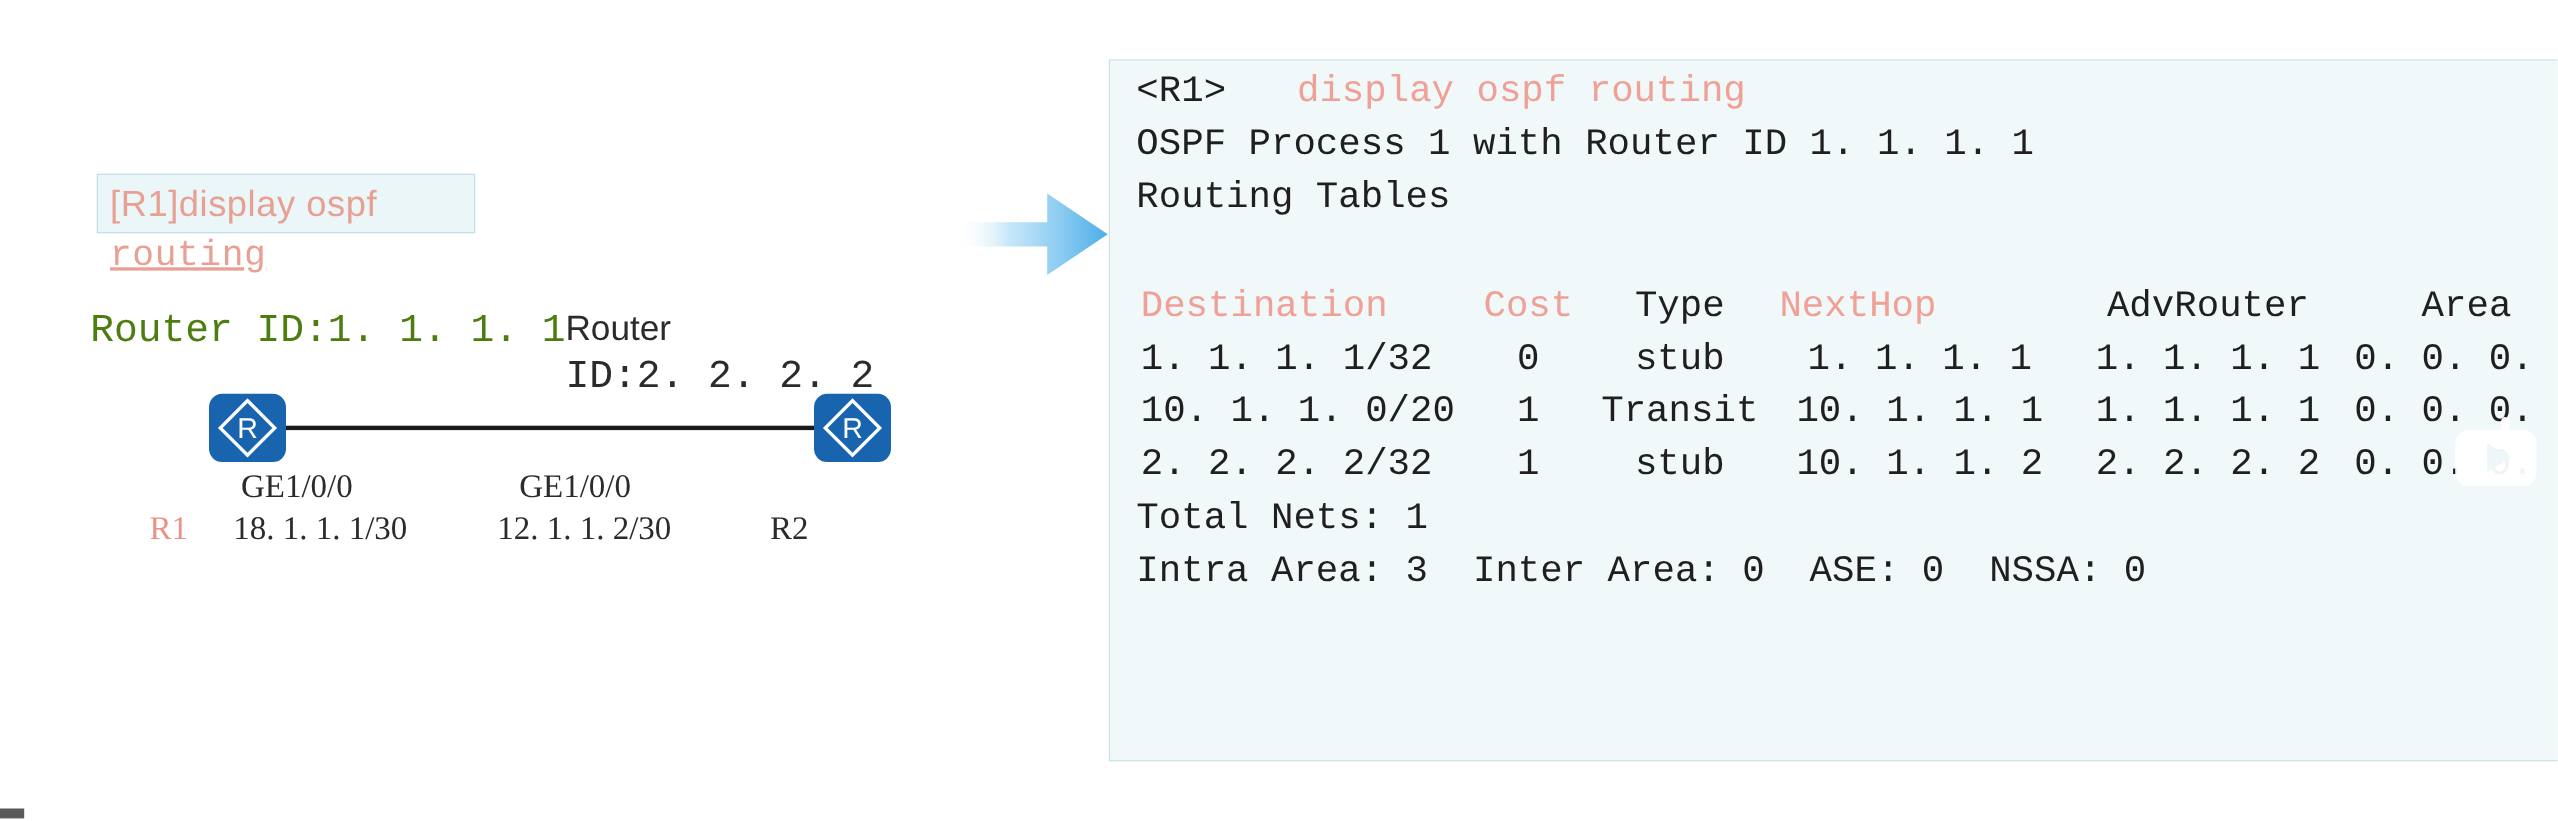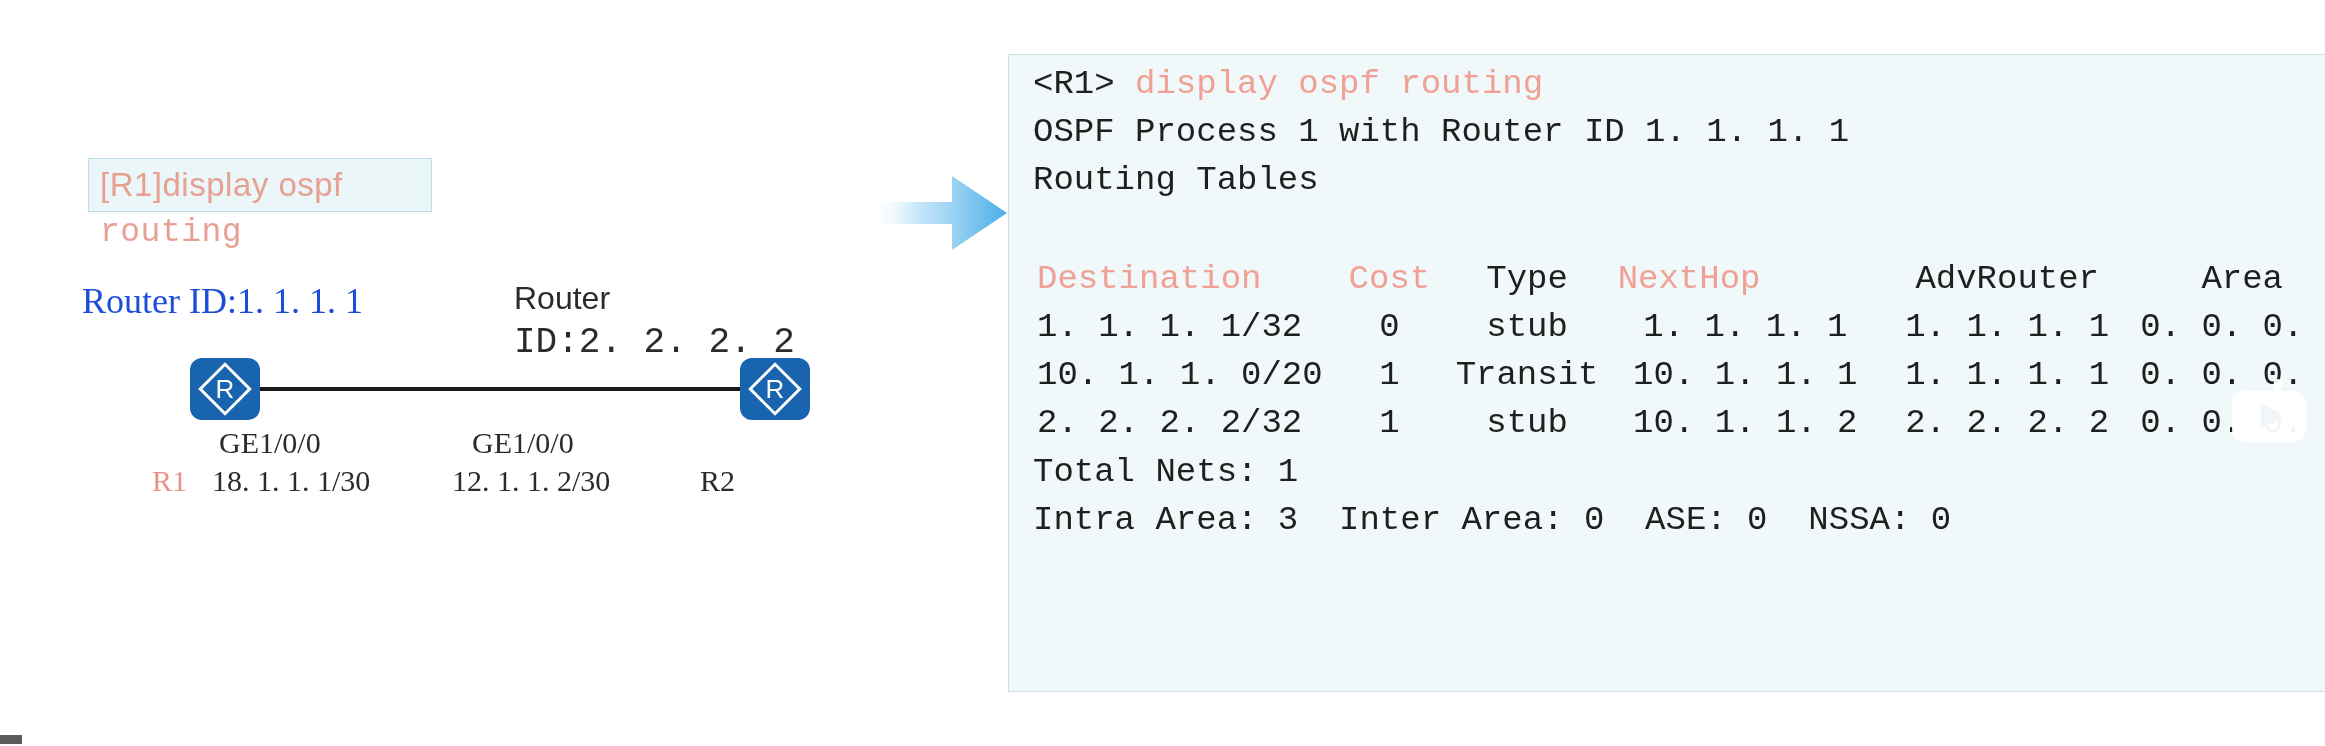--- a/index.html
+++ b/index.html
@@ -40,28 +40,29 @@
     white-space: nowrap;
   }
   .cmd-line2 {
     position: absolute;
     left: 100px; top: 214px;
     font-size: 33px;
     color: #e8a093;
     font-family: "Liberation Mono", monospace;
     letter-spacing: 0.5px;
     white-space: nowrap;
+    text-decoration: underline;
   }
 
   .rid-left {
     position: absolute;
     left: 82px; top: 280px;
     font-size: 36px;
-    color: #1d4ed8;
-    font-family: Liberation Serif, serif;
+    color: #4d7c0f;
+    font-family: Liberation Mono, monospace;
     white-space: nowrap;
   }
   .rid-right-l1 {
     position: absolute;
     left: 514px; top: 280px;
     font-size: 32px;
     color: #2b2b2b;
     font-family: Liberation Sans, sans-serif;
     white-space: nowrap;
   }
@@ -110,21 +111,21 @@
 
   .lbl {
     position: absolute;
     font-size: 30px;
     color: #2b2b2b;
     font-family: "Liberation Serif", serif;
     white-space: nowrap;
   }
   #lbl-ge-left   { left: 219px; top: 426px; }
   #lbl-ip-left   { left: 212px; top: 464px; }
-  #lbl-r1        { left: 152px; top: 464px; color: #e99287; }
+  #lbl-r1        { left: 136px; top: 464px; color: #e99287; }
   #lbl-ge-right  { left: 472px; top: 426px; }
   #lbl-ip-right  { left: 452px; top: 464px; }
   #lbl-r2        { left: 700px; top: 464px; }
 
   
   #arrow {
     position: absolute;
     left: 868px; top: 168px;
     width: 140px; height: 90px;
   }
@@ -140,21 +141,21 @@
     overflow: hidden;
   }
   .tline {
     position: absolute;
     font-size: 34px;
     color: #1f1f1f;
     font-family: "Liberation Mono", monospace;
     white-space: pre;
     letter-spacing: 0px;
   }
-  .accent { color: #f0a094; }
+  .accent { color: #f0a094; margin-left: 44px; }
   #t-prompt   { left: 24px; top: 10px; }
   #t-process  { left: 24px; top: 58px; }
   #t-tables   { left: 24px; top: 106px; }
   #t-network  { left: 24px; top: 154px; }
 
   
   #ospf-table {
     position: absolute;
     left: 24px; top: 200px;
     width: 1320px;

